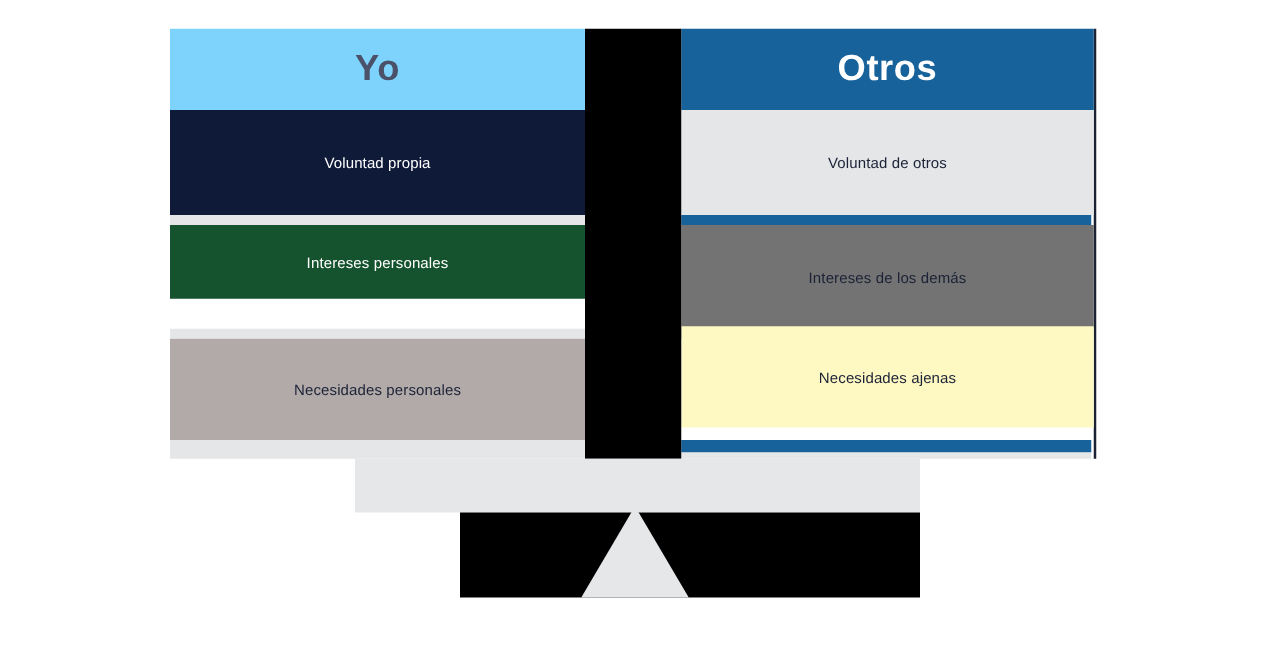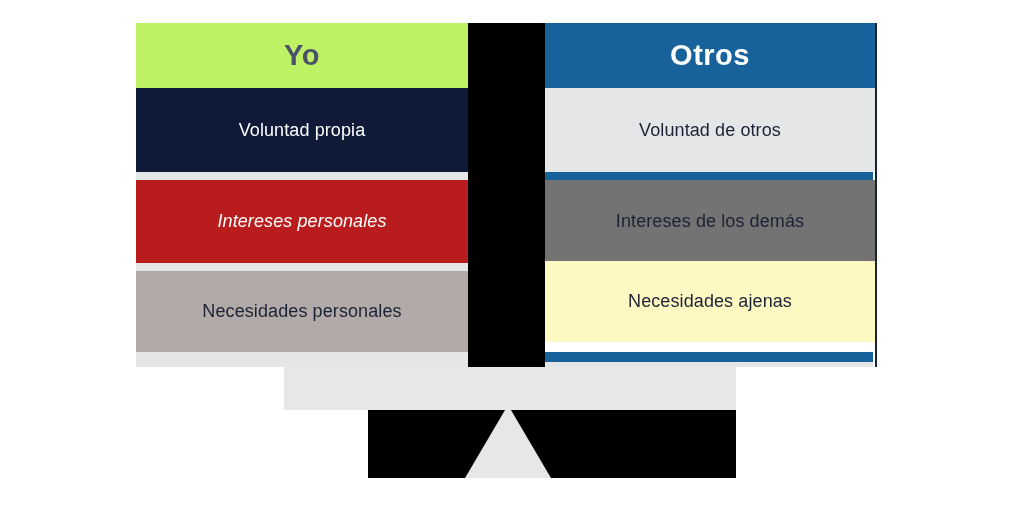--- a/index.html
+++ b/index.html
@@ -45,21 +45,21 @@
     justify-content: center;
     text-align: center;
   }
 
   .header-row {
     font-size: 29px;
     font-weight: bold;
     letter-spacing: 0.5px;
   }
   .cell-row {
-    font-size: 18px;
+    font-size: 12px;
     font-weight: normal;
     letter-spacing: 0.1px;
   }
 
   
   #black-bar {
     left: 468px;
     top: 23px;
     width: 77px;
     height: 344px;
@@ -91,31 +91,31 @@
     border-bottom: 73px solid #e5e7e9;
   }
 </style>
 </head>
 <body>
 
 <div id="canvas">
 
   <div id="pan-left" class="pan">
 
-    <div class="row header-row" style="top:0px; height:65px; background:#bef264; color:#4b5169;text-align:center;">
+    <div class="row header-row" style="top:0px; height:65px; background:#7dd3fc; color:#4b5169;text-align:center;">
       <span>Yo</span>
     </div>
 
     <div class="row cell-row" style="top:65px; height:84px; background:#0f1a38; color:#ffffff;">
       <span>Voluntad propia</span>
     </div>
 
     <div class="blk" style="left:0; top:149px; width:332px; height:8px; background:#e4e6e8;"></div>
 
-    <div class="row cell-row" style="top:157px; height:83px; background:#b91c1c; color:#ffffff;font-style:italic;">
+    <div class="row cell-row" style="top:157px; height:59px; background:#14532d; color:#ffffff;">
       <span>Intereses personales</span>
     </div>
 
     <div class="blk" style="left:0; top:240px; width:332px; height:8px; background:#e4e6e8;"></div>
 
     <div class="row cell-row" style="top:248px; height:81px; background:#b1aaa8; color:#1c2236;">
       <span>Necesidades personales</span>
     </div>
 
     <div class="blk" style="left:0; top:329px; width:332px; height:15px; background:#e4e6e8;"></div>

